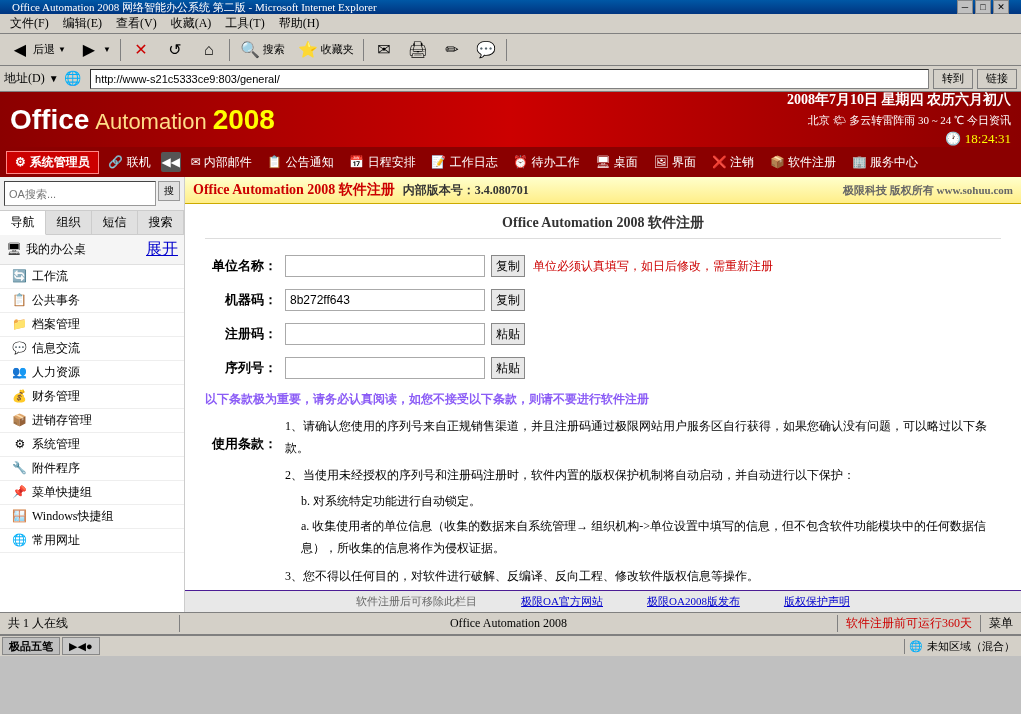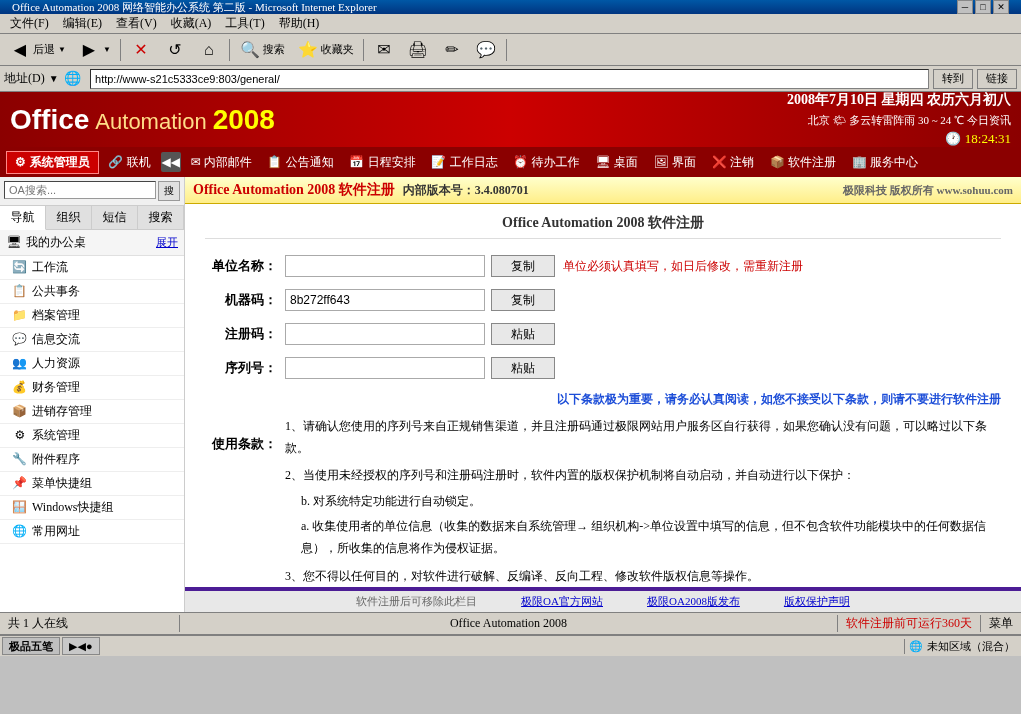--- a/index.html
+++ b/index.html
@@ -42,64 +42,64 @@
     .nav-admin { background: #cc0000; color: white; padding: 2px 8px; font-size: 12px; font-weight: bold; border: 1px solid #ff8888; display: flex; align-items: center; gap: 4px; }
     .nav-link { color: white; font-size: 12px; padding: 2px 6px; cursor: pointer; display: flex; align-items: center; gap: 3px; }
     .nav-arrow { width: 20px; height: 20px; background: #555; display: flex; align-items: center; justify-content: center; color: white; font-size: 12px; cursor: pointer; border-radius: 2px; }
 
     
     .main-layout { display: flex; height: calc(714px - 18px - 20px - 32px - 26px - 55px - 30px - 22px - 22px); }
 
     
     .sidebar { width: 185px; background: white; border-right: 1px solid #ccc; display: flex; flex-direction: column; overflow: hidden; }
     .search-box { padding: 4px; background: #f0f0f0; border-bottom: 1px solid #ccc; display: flex; gap: 2px; }
-    .search-input { flex: 1; height: 18px; border: 1px inset #999; padding: 0 4px; font-size: 11px; color: #999; }
+    .search-input { flex: 1; height: 25px; border: 1px inset #999; padding: 0 4px; font-size: 11px; color: #999; }
     .search-btn { width: 22px; height: 20px; background: #e0e0e0; border: 1px solid #999; font-size: 10px; cursor: pointer; }
     .sidebar-tabs { display: flex; background: #e0e0e0; border-bottom: 1px solid #ccc; }
     .sidebar-tab { flex: 1; text-align: center; padding: 3px 2px; font-size: 12px; cursor: pointer; border-right: 1px solid #ccc; }
     .sidebar-tab.active { background: white; border-bottom: 1px solid white; margin-bottom: -1px; }
     .sidebar-menu { flex: 1; overflow-y: auto; }
     .menu-group-header { display: flex; align-items: center; padding: 4px 6px; font-size: 12px; cursor: pointer; background: #f5f5f5; border-bottom: 1px solid #e0e0e0; }
     .menu-icon { width: 16px; height: 16px; margin-right: 4px; display: inline-flex; align-items: center; justify-content: center; font-size: 12px; }
-    .expand-label { margin-left: auto; color: #0000cc; font-size: 11px; text-decoration: underline; }
+    .expand-label { margin-left: auto; color: #0000cc; font-size: 16px; text-decoration: underline; }
     .menu-item-row { display: flex; align-items: center; padding: 3px 6px 3px 12px; font-size: 12px; cursor: pointer; border-bottom: 1px solid #eee; }
 
     
     .content-area { flex: 1; display: flex; flex-direction: column; overflow: hidden; }
     .content-header { background: linear-gradient(to bottom, #ffffcc, #ffee88); padding: 4px 8px; border-bottom: 1px solid #ccaa00; display: flex; align-items: center; gap: 8px; font-size: 13px; font-weight: bold; }
     .content-header .reg-title { color: #cc0000; font-size: 14px; font-weight: bold; }
     .content-header .reg-version { color: #333; font-size: 12px; }
     .content-header .reg-copy { color: #666; font-size: 11px; margin-left: auto; }
     .content-body { flex: 1; overflow-y: auto; background: white; padding: 10px 20px; }
     .form-title { text-align: center; font-size: 14px; font-weight: bold; color: #333; margin-bottom: 16px; padding-bottom: 6px; border-bottom: 1px solid #ddd; }
     .form-row { display: flex; align-items: center; margin-bottom: 12px; }
     .form-label { width: 80px; text-align: right; font-size: 13px; padding-right: 8px; font-weight: bold; }
     .form-input { width: 200px; height: 22px; border: 1px solid #aaa; padding: 0 4px; font-size: 12px; }
-    .form-btn { margin-left: 6px; padding: 2px 19px; background: #e8e8e8; border: 1px solid #888; font-size: 12px; cursor: pointer; height: 22px; }
+    .form-btn { margin-left: 6px; padding: 2px 4px; background: #e8e8e8; border: 1px solid #888; font-size: 12px; cursor: pointer; height: 22px; }
     .form-note { margin-left: 8px; color: #cc0000; font-size: 12px; }
     .terms-section { margin-top: 8px; }
-    .terms-warning { color: #1d4ed8; font-size: 12px; margin-bottom: 8px; font-weight: bold; text-align: right; }
+    .terms-warning { color: #8b5cf6; font-size: 12px; margin-bottom: 8px; font-weight: bold; }
     .terms-label { width: 80px; text-align: right; font-size: 13px; padding-right: 8px; font-weight: bold; flex-shrink: 0; margin-top: 19px; }
     .terms-text { flex: 1; font-size: 12px; line-height: 1.8; }
 
     
     .status-bar { height: 22px; background: #d4d0c8; display: flex; align-items: center; border-top: 1px solid #808080; }
     .status-left { padding: 0 8px; font-size: 12px; width: 180px; border-right: 1px solid #808080; }
     .status-center { flex: 1; text-align: center; font-size: 12px; }
     .status-right { padding: 0 8px; font-size: 12px; color: #cc0000; border-left: 1px solid #808080; }
     .status-menu { padding: 0 8px; font-size: 12px; border-left: 1px solid #808080; }
 
     
     .taskbar { height: 22px; background: #d4d0c8; display: flex; align-items: center; border-top: 2px solid #808080; padding: 0 2px; gap: 2px; }
     .start-btn { background: #c0c0c0; border: 1px solid #888; padding: 1px 6px; font-size: 11px; font-weight: bold; height: 18px; display: flex; align-items: center; cursor: pointer; }
     .taskbar-item { background: #c8c8c8; border: 1px solid #888; padding: 1px 6px; font-size: 11px; height: 18px; display: flex; align-items: center; cursor: pointer; }
     .taskbar-right { margin-left: auto; display: flex; align-items: center; gap: 4px; font-size: 11px; padding: 0 4px; border-left: 1px solid #808080; }
 
     
-    .content-footer { background: #e8e8e8; border-top: 4px solid #4c1d95; padding: 3px 8px; font-size: 11px; text-align: center; color: #666; display: flex; align-items: center; justify-content: center; gap: 12px; }
+    .content-footer { background: #e8e8e8; border-top: 1px solid #4c1d95; padding: 3px 8px; font-size: 11px; text-align: center; color: #666; display: flex; align-items: center; justify-content: center; gap: 12px; }
     .footer-link { color: #0000cc; cursor: pointer; text-decoration: underline; margin-left: 32px; }
   </style>
 </head>
 <body>
 
 <div class="title-bar">
   <span>Office Automation 2008 网络智能办公系统 第二版 - Microsoft Internet Explorer</span>
   <div class="title-bar-controls">
     <div class="title-bar-btn">─</div>
     <div class="title-bar-btn">□</div>

